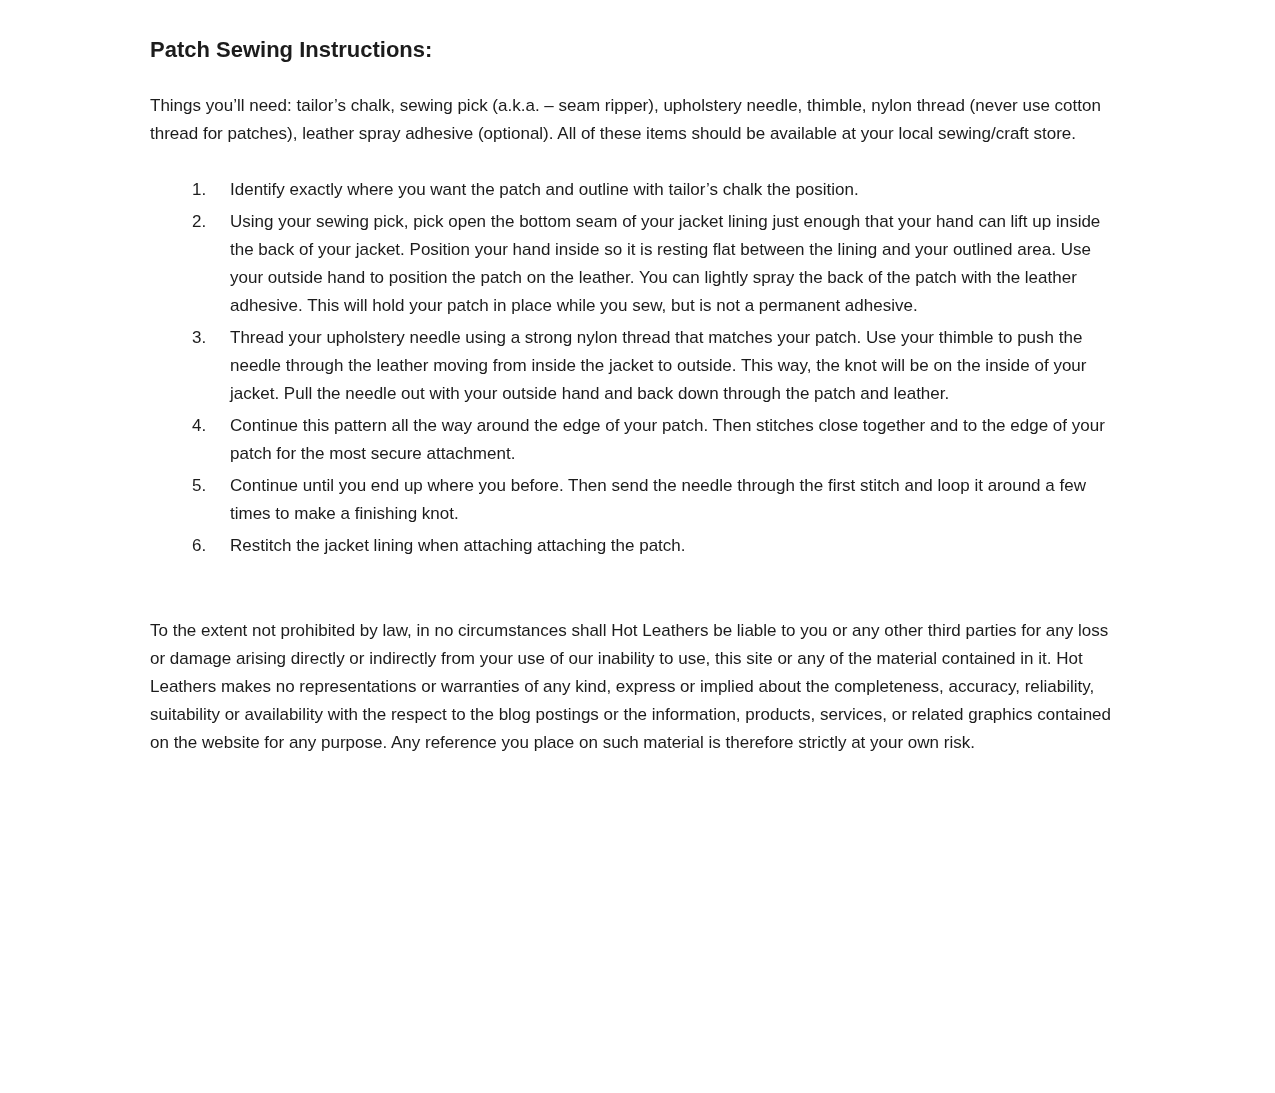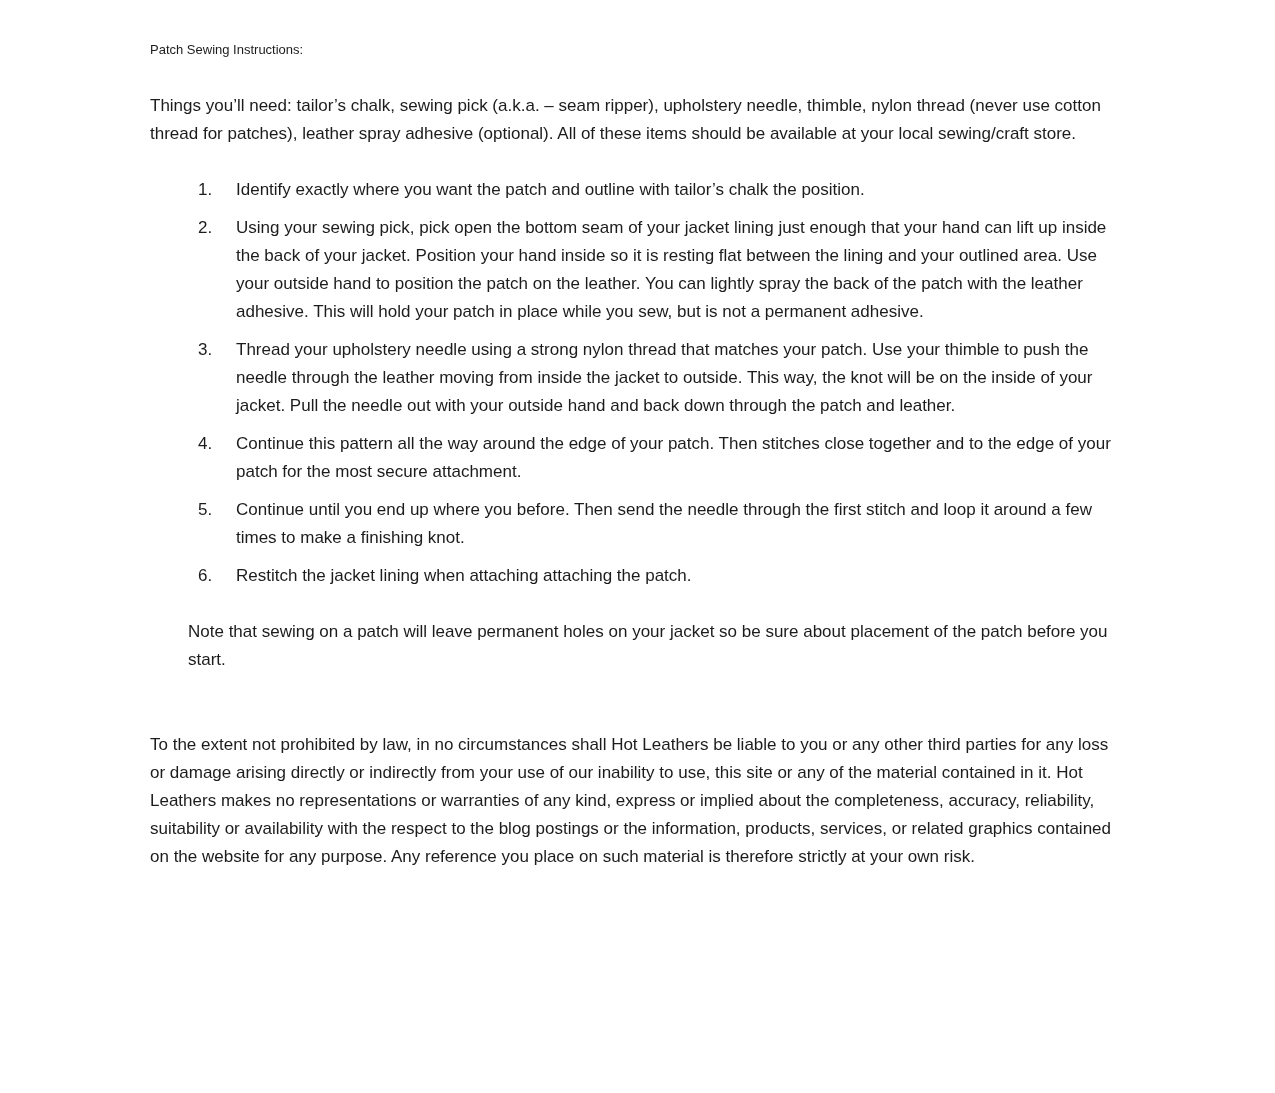--- a/index.html
+++ b/index.html
@@ -17,39 +17,39 @@
     width: 1275px;
     height: 1093px;
     padding: 36px 148px 0 150px;
     font-family: "Liberation Sans", sans-serif;
     font-size: 17px;
     line-height: 28px;
     color: #1c1c1c;
     -webkit-font-smoothing: antialiased;
   }
   .title {
-    font-size: 13px;
-    font-weight: 400;
+    font-size: 22px;
+    font-weight: 700;
     margin: 0 0 28px 0;
     line-height: 28px;
   }
   .para {
     margin: 0 0 28px 0;
   }
   ol.steps {
     list-style: none;
     counter-reset: step;
     margin: 0 0 28px 0;
     padding: 0;
   }
   ol.steps > li {
     counter-increment: step;
     position: relative;
     padding-left: 76px;
-    margin: 10px;
+    margin: 4px;
   }
   ol.steps > li::before {
     content: counter(step) ".";
     position: absolute;
     left: 38px;
     top: 0;
   }
   .indent-block {
     margin-left: 38px;
   }
@@ -74,18 +74,17 @@
   <ol class="steps">
     <li>Identify exactly where you want the patch and outline with tailor’s chalk the position.</li>
     <li>Using your sewing pick, pick open the bottom seam of your jacket lining just enough that your hand can lift up inside the back of your jacket. Position your hand inside so it is resting flat between the lining and your outlined area. Use your outside hand to position the patch on the leather. You can lightly spray the back of the patch with the leather adhesive. This will hold your patch in place while you sew, but is not a permanent adhesive.</li>
     <li>Thread your upholstery needle using a strong nylon thread that matches your patch. Use your thimble to push the needle through the leather moving from inside the jacket to outside. This way, the knot will be on the inside of your jacket. Pull the needle out with your outside hand and back down through the patch and leather.</li>
     <li>Continue this pattern all the way around  the edge of your patch. Then stitches close together and to the edge of your patch for the most secure attachment.</li>
     <li>Continue until you end up where you before. Then send the needle through the first stitch and loop it around a few times to make a finishing knot.</li>
     <li>Restitch the jacket lining when attaching attaching the patch.</li>
   </ol>
 
   <div class="indent-block">
-    <p>Note that sewing on a patch will leave permanent holes on your jacket so be sure about placement of the patch before you start.</p>
   </div>
 
   <p class="para disclaimer">To the extent not prohibited by law, in no circumstances shall Hot Leathers be liable to you or any other third parties for any loss or damage arising directly or indirectly from your use of our inability to use, this site or any of the material contained in it. Hot Leathers makes no representations or warranties of any kind, express or implied about the completeness, accuracy, reliability, suitability or availability with the respect to the blog postings or the information, products, services, or related graphics contained on the website for any purpose. Any reference you place on such material is therefore strictly at your own risk.</p>
 
 </div>
 
 </body></html>

